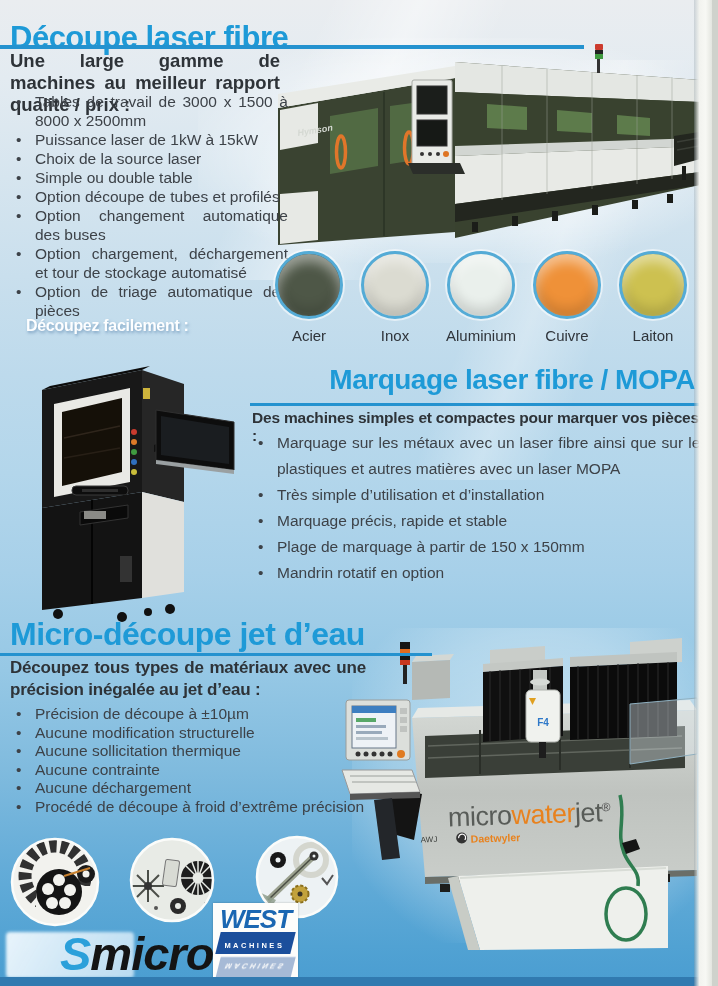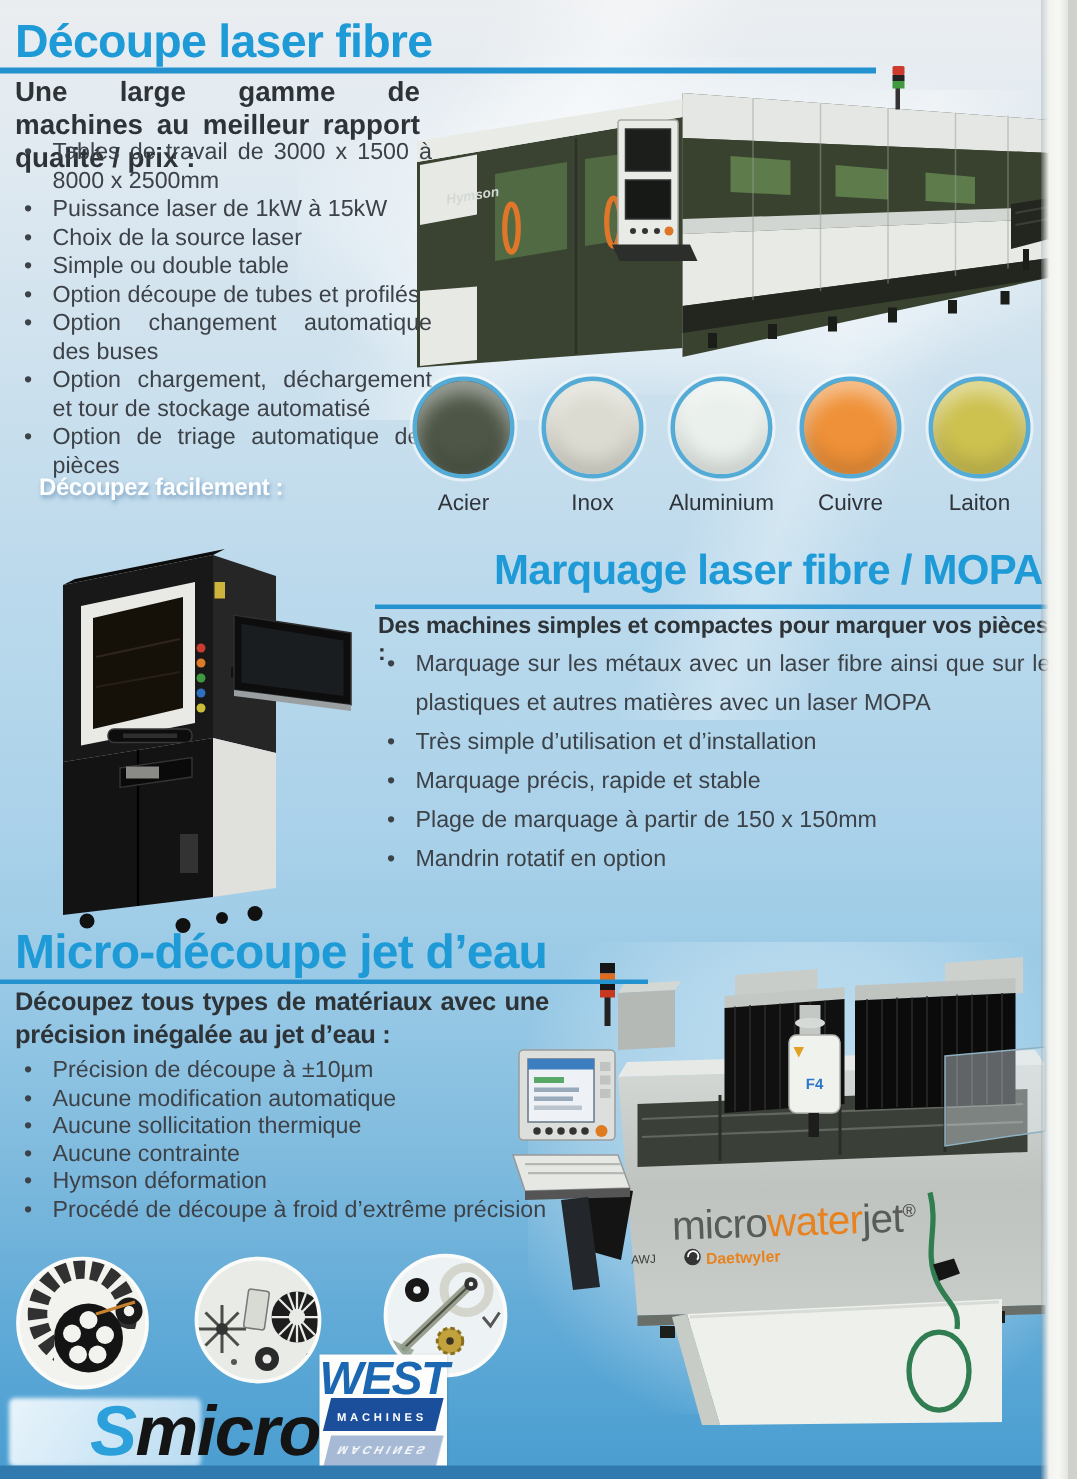--- a/index.html
+++ b/index.html
@@ -17,21 +17,21 @@
     background:linear-gradient(115deg,transparent 42%,rgba(255,255,255,.45) 50%,transparent 58%);}
   .streak2{left:60px;top:60px;width:760px;height:420px;
     background:linear-gradient(110deg,transparent 55%,rgba(255,255,255,.30) 62%,transparent 70%);}
   .halo{position:absolute;pointer-events:none;}
   .halo1{left:198px;top:38px;width:520px;height:225px;
     background:radial-gradient(ellipse at 50% 50%,rgba(255,255,255,.75) 0%,rgba(255,255,255,.35) 55%,transparent 78%);}
   .halo3{left:352px;top:628px;width:370px;height:315px;
     background:radial-gradient(ellipse at 50% 45%,rgba(255,255,255,.55) 0%,rgba(255,255,255,.25) 55%,transparent 80%);}
 
   .sec-title{position:absolute;font-weight:bold;color:#1e9ad7;letter-spacing:-.5px;z-index:3;}
-  .title1{left:10px;top:10px;font-size:31px;}
+  .title1{left:10px;top:20px;font-size:31px;}
   .title2{left:250px;top:364px;width:445px;text-align:right;font-size:28px;}
   .title3{left:10px;top:616px;font-size:32px;}
   .rule{position:absolute;background:#2492cf;z-index:3;}
   .rule1{left:0;top:45px;width:584px;height:4px;}
   .rule2{left:250px;top:403px;width:453px;height:3px;}
   .rule3{left:0;top:653px;width:432px;height:3px;}
 
   .intro{position:absolute;font-weight:bold;color:#2e3338;text-align:justify;z-index:3;}
   .intro1{left:10px;top:50px;width:270px;font-size:18.5px;line-height:22px;}
   .intro2{left:252px;top:409px;width:452px;font-size:15.5px;letter-spacing:-.2px;text-align:left;}
@@ -61,21 +61,21 @@
 
   .sys-erase{position:absolute;left:6px;top:932px;width:128px;height:46px;z-index:4;
     background:linear-gradient(120deg,rgba(240,248,253,.95),rgba(205,230,246,.85));
     border-radius:4px;filter:blur(1.5px);}
   .sys-logo{position:absolute;left:60px;top:926px;font-style:italic;font-size:47px;font-weight:bold;
     letter-spacing:-1px;z-index:4;color:#141414;}
   .sys-logo .s{color:#2ba0da;}
 
   .west{position:absolute;left:213px;top:903px;width:85px;height:78px;background:#fdfdfb;z-index:4;
     text-align:center;box-shadow:0 0 2px rgba(0,0,0,.25);}
-  .west .w1{font-size:31px;font-weight:bold;font-style:italic;color:#1b67b2;letter-spacing:-1px;line-height:26px;margin-top:3px;}
+  .west .w1{font-size:26px;font-weight:bold;font-style:italic;color:#1b67b2;letter-spacing:-1px;line-height:26px;margin-top:3px;}
   .west .banner{margin:0 5px;background:#1b4f9c;transform:skewX(-14deg);padding:2px 0;}
   .west .banner span{display:inline-block;transform:skewX(14deg);color:#ffffff;font-size:7.5px;font-weight:bold;letter-spacing:2.5px;}
   .west .reflect{margin:3px 5px 0 5px;background:#1b4f9c;transform:skewX(-14deg) scaleY(-1);padding:2px 0;opacity:.38;filter:blur(.5px);}
   .west .reflect span{display:inline-block;transform:skewX(14deg) ;color:#fff;font-size:7.5px;font-weight:bold;letter-spacing:2.5px;}
 
   .bottom-strip{position:absolute;left:0;top:977px;width:718px;height:9px;background:#317ab0;z-index:5;}
   .edge-white{position:absolute;left:694px;top:0;width:18px;height:986px;z-index:6;
     background:linear-gradient(90deg,rgba(130,145,155,.30),#f2f3ef 30%,#f7f8f4 65%,#e3e5df);}
   .edge-gray{position:absolute;left:712px;top:0;width:6px;height:986px;background:#cfd2cc;z-index:6;}
 </style>
@@ -238,24 +238,24 @@
       <circle cx="124" cy="252" r="4" fill="#111"></circle>
       <circle cx="146" cy="249" r="5" fill="#111"></circle>
     </g>
   </svg>
 
   <div class="sec-title title3">Micro-découpe jet d’eau</div>
   <div class="rule rule3"></div>
   <div class="intro intro3">Découpez tous types de matériaux avec une précision inégalée au jet d’eau :</div>
   <ul class="blist list3">
     <li>Précision de découpe à ±10µm</li>
-    <li>Aucune modification automatique</li>
+    <li>Aucune modification structurelle</li>
     <li>Aucune sollicitation thermique</li>
     <li>Aucune contrainte</li>
-    <li>Hymson déformation</li>
+    <li>Aucune déchargement</li>
     <li>Procédé de découpe à froid d’extrême précision</li>
   </ul>
 
   <svg class="photo m3" width="390" height="332" viewBox="0 0 390 332">
     <defs>
       <linearGradient id="silverG" x1="0" y1="0" x2="0" y2="1">
         <stop offset="0" stop-color="#d4d8d4"></stop>
           <stop offset=".5" stop-color="#bfc3bf"></stop>
           <stop offset="1" stop-color="#c9cdc9"></stop>
       </linearGradient>

